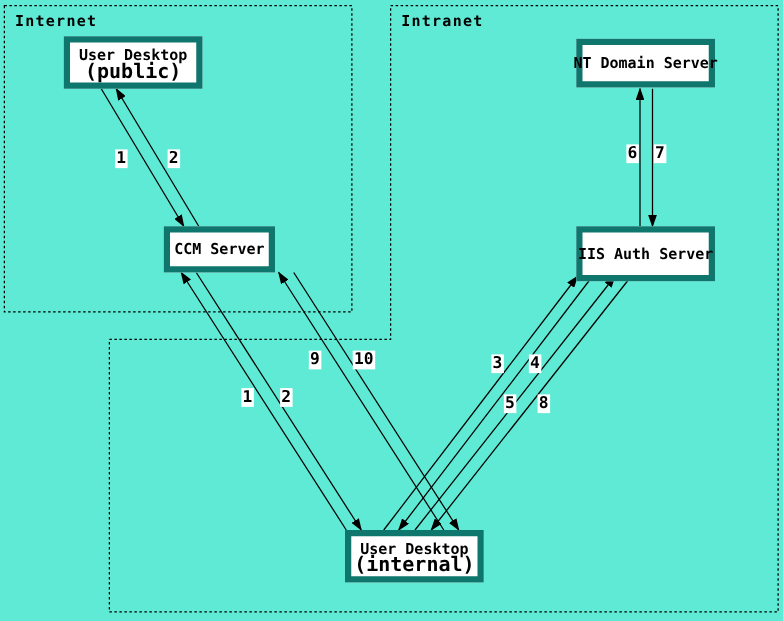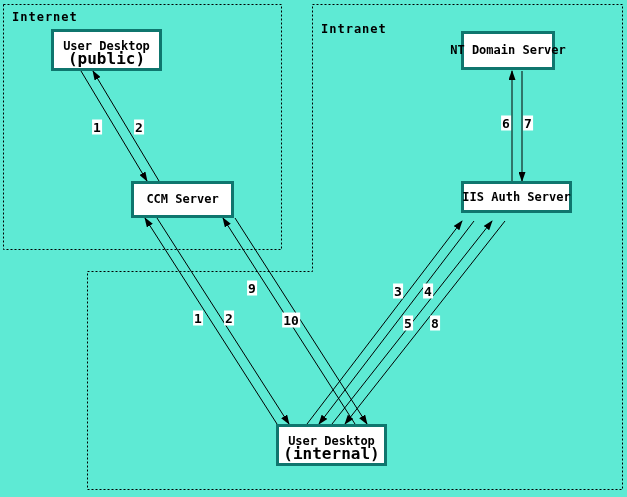--- a/index.html
+++ b/index.html
@@ -23,21 +23,21 @@
   }
   .region-label {
     position: absolute;
     font-size: 12px;
     font-weight: bold;
     letter-spacing: 1px;
     white-space: nowrap;
   }
   .node {
     position: absolute;
-    border: 3px solid #0f766e;
+    border: 5px solid #0f766e;
     background: #ffffff;
     display: flex;
     flex-direction: column;
     align-items: center;
     justify-content: center;
     text-align: center;
     box-sizing: border-box;
   }
   .node.bottom-align {
     justify-content: flex-end;
@@ -93,52 +93,52 @@
     <line x1="235" y1="218" x2="367" y2="424" stroke="#000000" stroke-width="1" marker-end="url(#ah)"></line>
 
     <line x1="307" y1="424" x2="462" y2="221" stroke="#000000" stroke-width="1" marker-end="url(#ah)"></line>
     <line x1="474" y1="221" x2="319" y2="424" stroke="#000000" stroke-width="1" marker-end="url(#ah)"></line>
 
     <line x1="332" y1="424" x2="492" y2="221" stroke="#000000" stroke-width="1" marker-end="url(#ah)"></line>
     <line x1="505" y1="221" x2="345" y2="424" stroke="#000000" stroke-width="1" marker-end="url(#ah)"></line>
   </svg>
 
   <div class="region-label" style="left:12px; top:10px;">Internet</div>
-  <div class="region-label" style="left:321px; top:22px;">Intranet</div>
+  <div class="region-label" style="left:321px; top:10px;">Intranet</div>
 
   <div class="node bottom-align" style="left:51px; top:29px; width:111px; height:42px;">
     <span class="title">User Desktop</span>
     <span class="subtitle">(public)</span>
   </div>
 
-  <div class="node" style="left:131px; top:181px; width:103px; height:37px;align-items:center;">
+  <div class="node" style="left:131px; top:181px; width:89px; height:37px;align-items:center;">
     <span class="title">CCM Server</span>
   </div>
 
-  <div class="node" style="left:461px; top:31px; width:94px; height:39px;">
+  <div class="node" style="left:461px; top:31px; width:111px; height:39px;">
     <span class="title">NT Domain Server</span>
   </div>
 
-  <div class="node" style="left:461px; top:181px; width:111px; height:32px;">
+  <div class="node" style="left:461px; top:181px; width:111px; height:44px;">
     <span class="title">IIS Auth Server</span>
   </div>
 
   <div class="node bottom-align" style="left:276px; top:424px; width:111px; height:42px;">
     <span class="title">User Desktop</span>
     <span class="subtitle">(internal)</span>
   </div>
 
   <div class="edge-label" style="left:97px; top:127px;">1</div>
   <div class="edge-label" style="left:139px; top:127px;">2</div>
 
   <div class="edge-label" style="left:506px; top:123px;">6</div>
   <div class="edge-label" style="left:528px; top:123px;">7</div>
 
   <div class="edge-label" style="left:252px; top:288px;">9</div>
-  <div class="edge-label" style="left:291px; top:288px;margin-top:32px;">10</div>
+  <div class="edge-label" style="left:291px; top:288px;">10</div>
 
   <div class="edge-label" style="left:198px; top:318px;">1</div>
   <div class="edge-label" style="left:229px; top:318px;">2</div>
 
   <div class="edge-label" style="left:398px; top:291px;">3</div>
   <div class="edge-label" style="left:428px; top:291px;">4</div>
 
   <div class="edge-label" style="left:408px; top:323px;">5</div>
   <div class="edge-label" style="left:435px; top:323px;">8</div>
 

